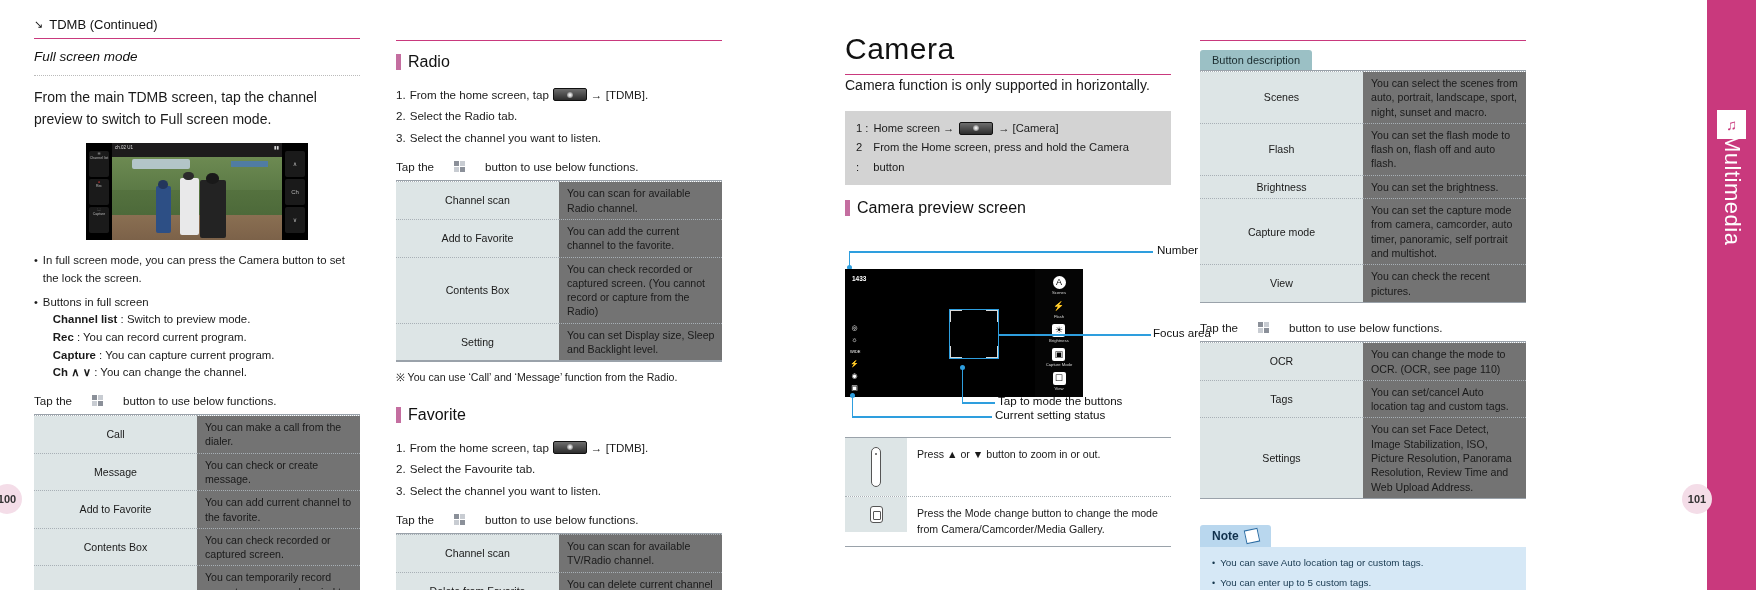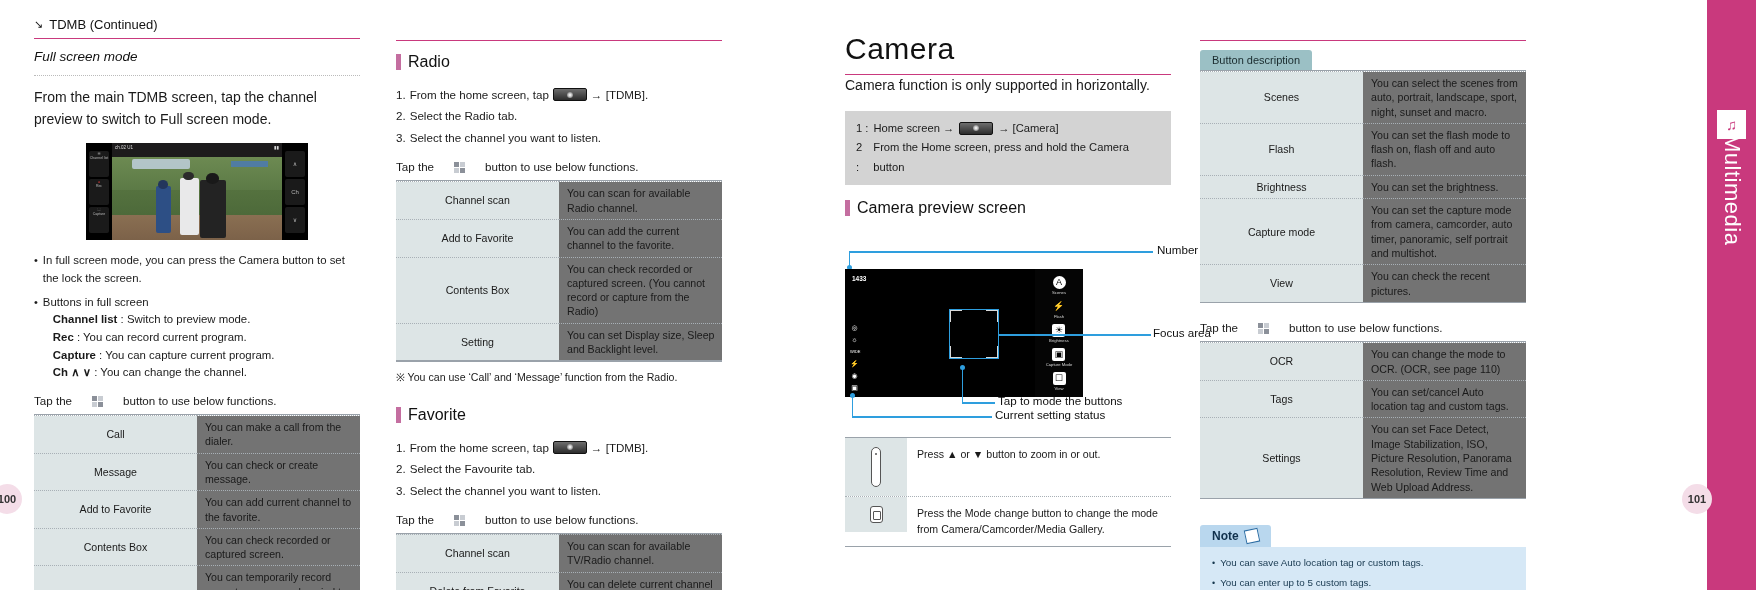--- a/index.html
+++ b/index.html
@@ -135,21 +135,21 @@
     position: relative;
     vertical-align: -1px;
   }
   .gridicon i {
     position: absolute; background: #8b9099; display: block;
   }
   .gridicon i:nth-child(1){ left:0; top:0; width:5px; height:5px; }
   .gridicon i:nth-child(2){ left:6px; top:0; width:5px; height:5px; background:#c8ccd2;}
   .gridicon i:nth-child(3){ left:0; top:6px; width:5px; height:5px; background:#c8ccd2;}
   .gridicon i:nth-child(4){ left:6px; top:6px; width:5px; height:5px; }
-  .tapline { font-size: 11.6px; color:#1a1a1a; margin-top: 12px; display:flex; align-items:flex-end; gap:20px; }
+  .tapline { font-size: 11.6px; color:#1a1a1a; margin-top: 12px; display:flex; align-items:center; gap:20px; }
 
   
   table.fn {
     width: 100%;
     border-collapse: collapse;
     margin-top: 7px;
     font-size: 10.6px;
     color: #1a1a1a;
     table-layout: fixed;
   }

